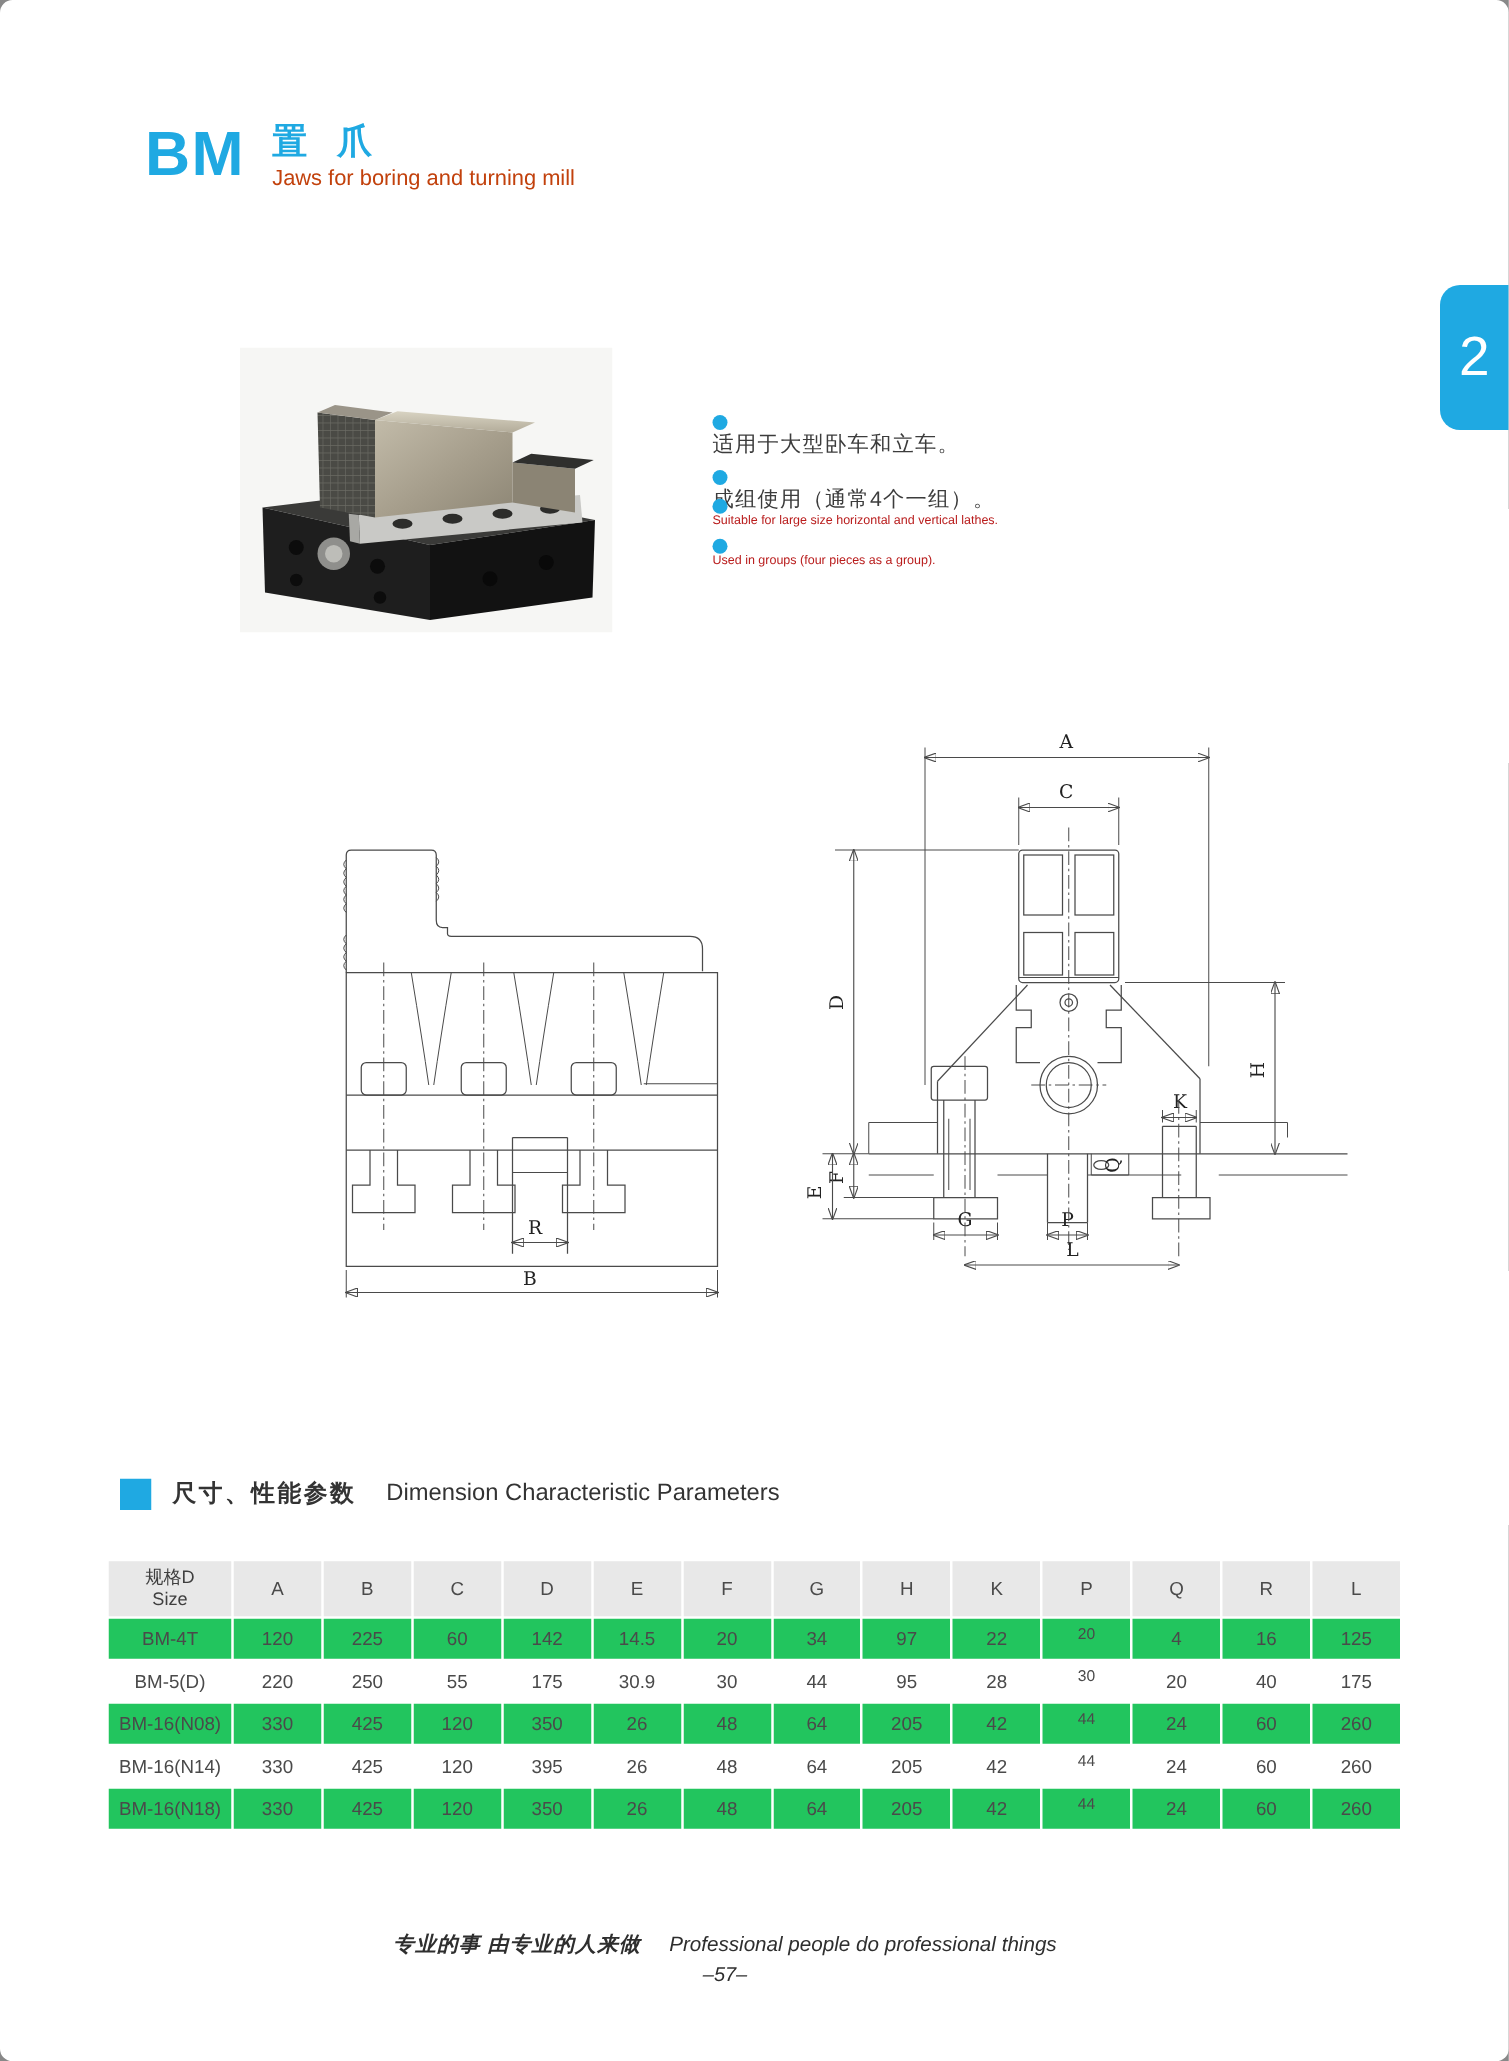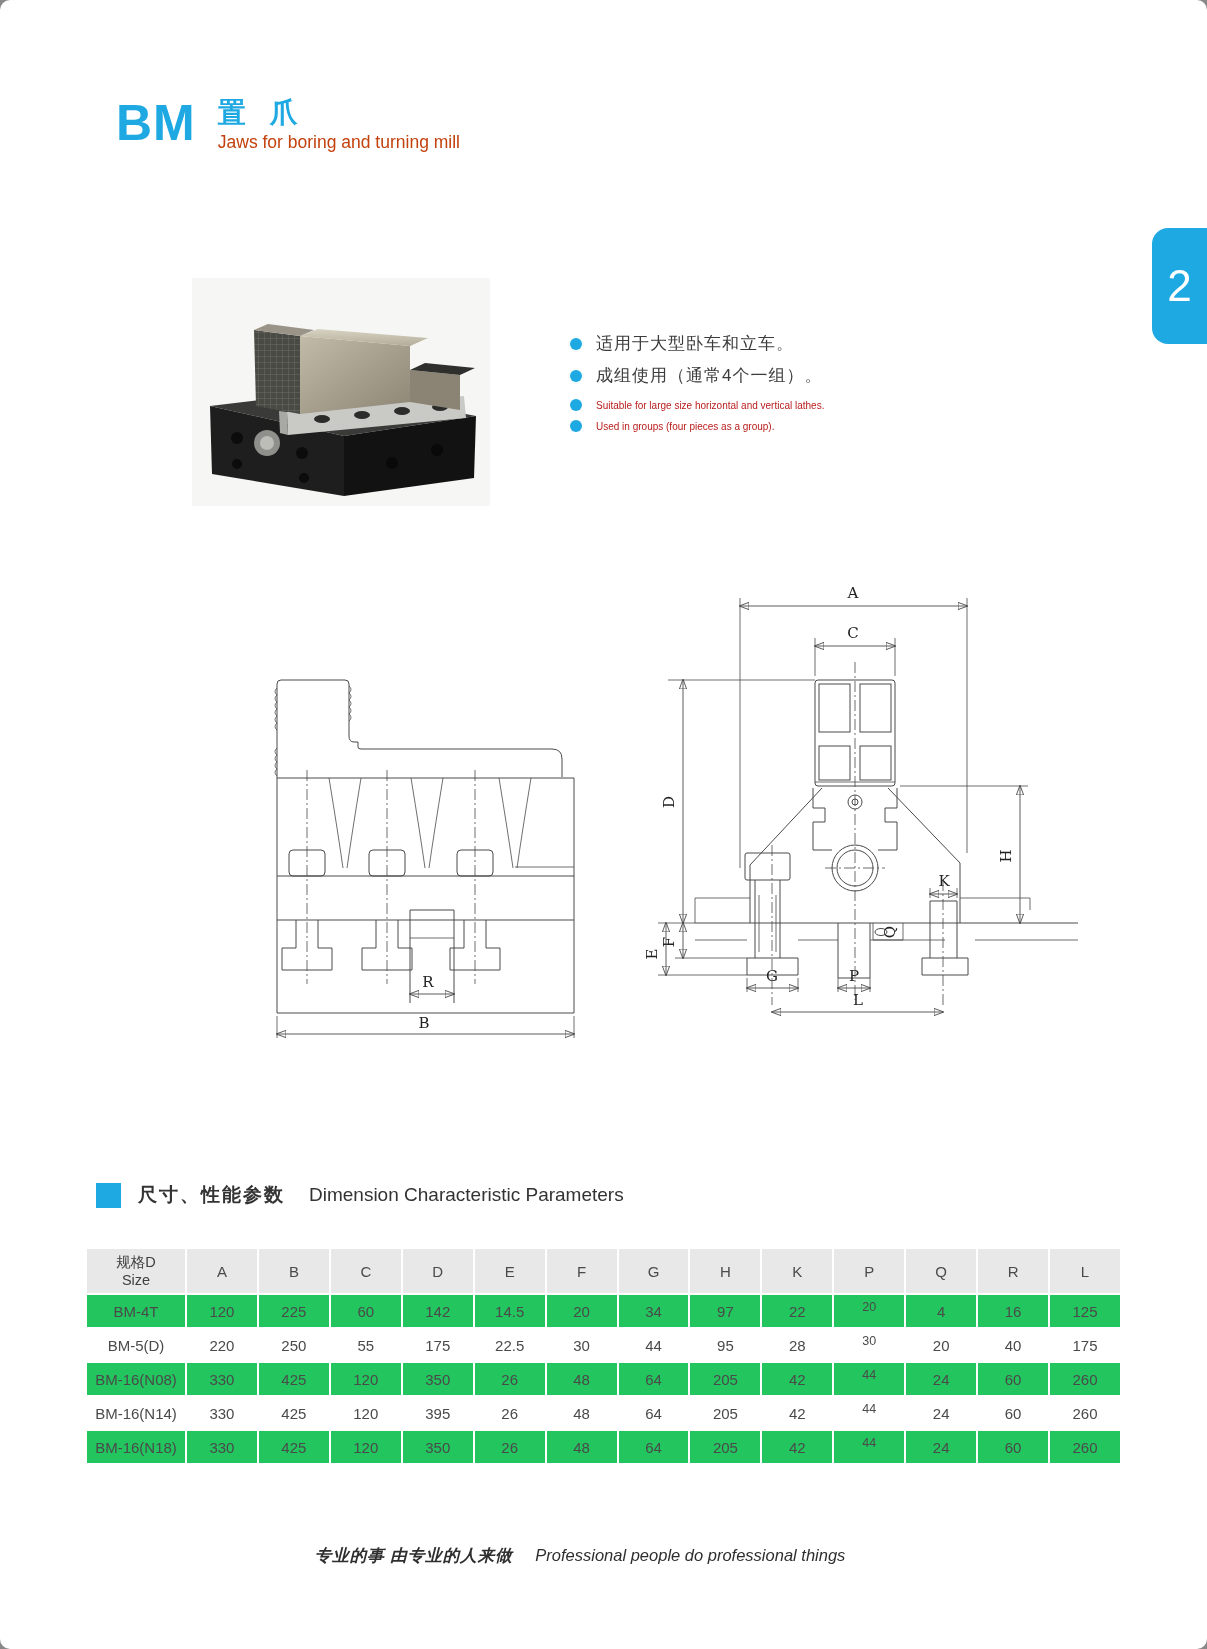--- a/index.html
+++ b/index.html
@@ -13,21 +13,21 @@
   .brand .title-cn { color:#1fa9e2; font-size:28px; font-weight:bold; letter-spacing:8px; line-height:1.1; }
   .brand .title-en { color:#c2410c; font-size:17.5px; margin-top:3px; }
 
   
   .side-tab { position:absolute; left:1152px; top:228px; width:55px; height:116px;
     background:#1fa9e2; border-radius:16px 0 0 16px; color:#fff; font-size:44px;
     display:flex; align-items:center; justify-content:center; }
 
   
   .features { position:absolute; left:570px; }
-  .features .feat { display:flex; align-items:center; margin-bottom:9px; }
+  .features .feat { display:flex; align-items:flex-start; margin-bottom:9px;flex-direction:column; }
   .features .dot { width:12px; height:12px; border-radius:50%; background:#1fa9e2; margin-right:14px; flex:0 0 auto; }
   .features.cn { top:332px; }
   .features.cn .feat span.t { font-size:17px; color:#3c3c3c; letter-spacing:1px; }
   .features.en { top:399px; }
   .features.en .feat span.t { font-size:10px; color:#b91c1c; }
 
   
   .section-header { position:absolute; left:96px; top:1182px; display:flex; align-items:center; }
   .section-header .sq { width:25px; height:25px; background:#1fa9e2; margin-right:17px; }
   .section-header .cn { font-size:19px; font-weight:bold; color:#333; letter-spacing:2px; }
@@ -322,21 +322,21 @@
           <td>4</td>
           <td>16</td>
           <td>125</td>
         </tr>
         <tr>
           <td class="size-col">BM-5(D)</td>
           <td>220</td>
           <td>250</td>
           <td>55</td>
           <td>175</td>
-          <td>22.5</td>
+          <td>30.9</td>
           <td>30</td>
           <td>44</td>
           <td>95</td>
           <td>28</td>
           <td class="pq"><span>30</span></td>
           <td>20</td>
           <td>40</td>
           <td>175</td>
         </tr>
         <tr class="shade">
@@ -388,15 +388,16 @@
           <td>260</td>
         </tr>
       </tbody>
   </table>
 
   <div class="footer">
     <div class="line1">
       <span class="cn">专业的事 由专业的人来做</span>
       <span class="en">Professional people do professional things</span>
     </div>
+    <div class="line2">–57–</div>
   </div>
 
 </div>
 
 </body></html>

